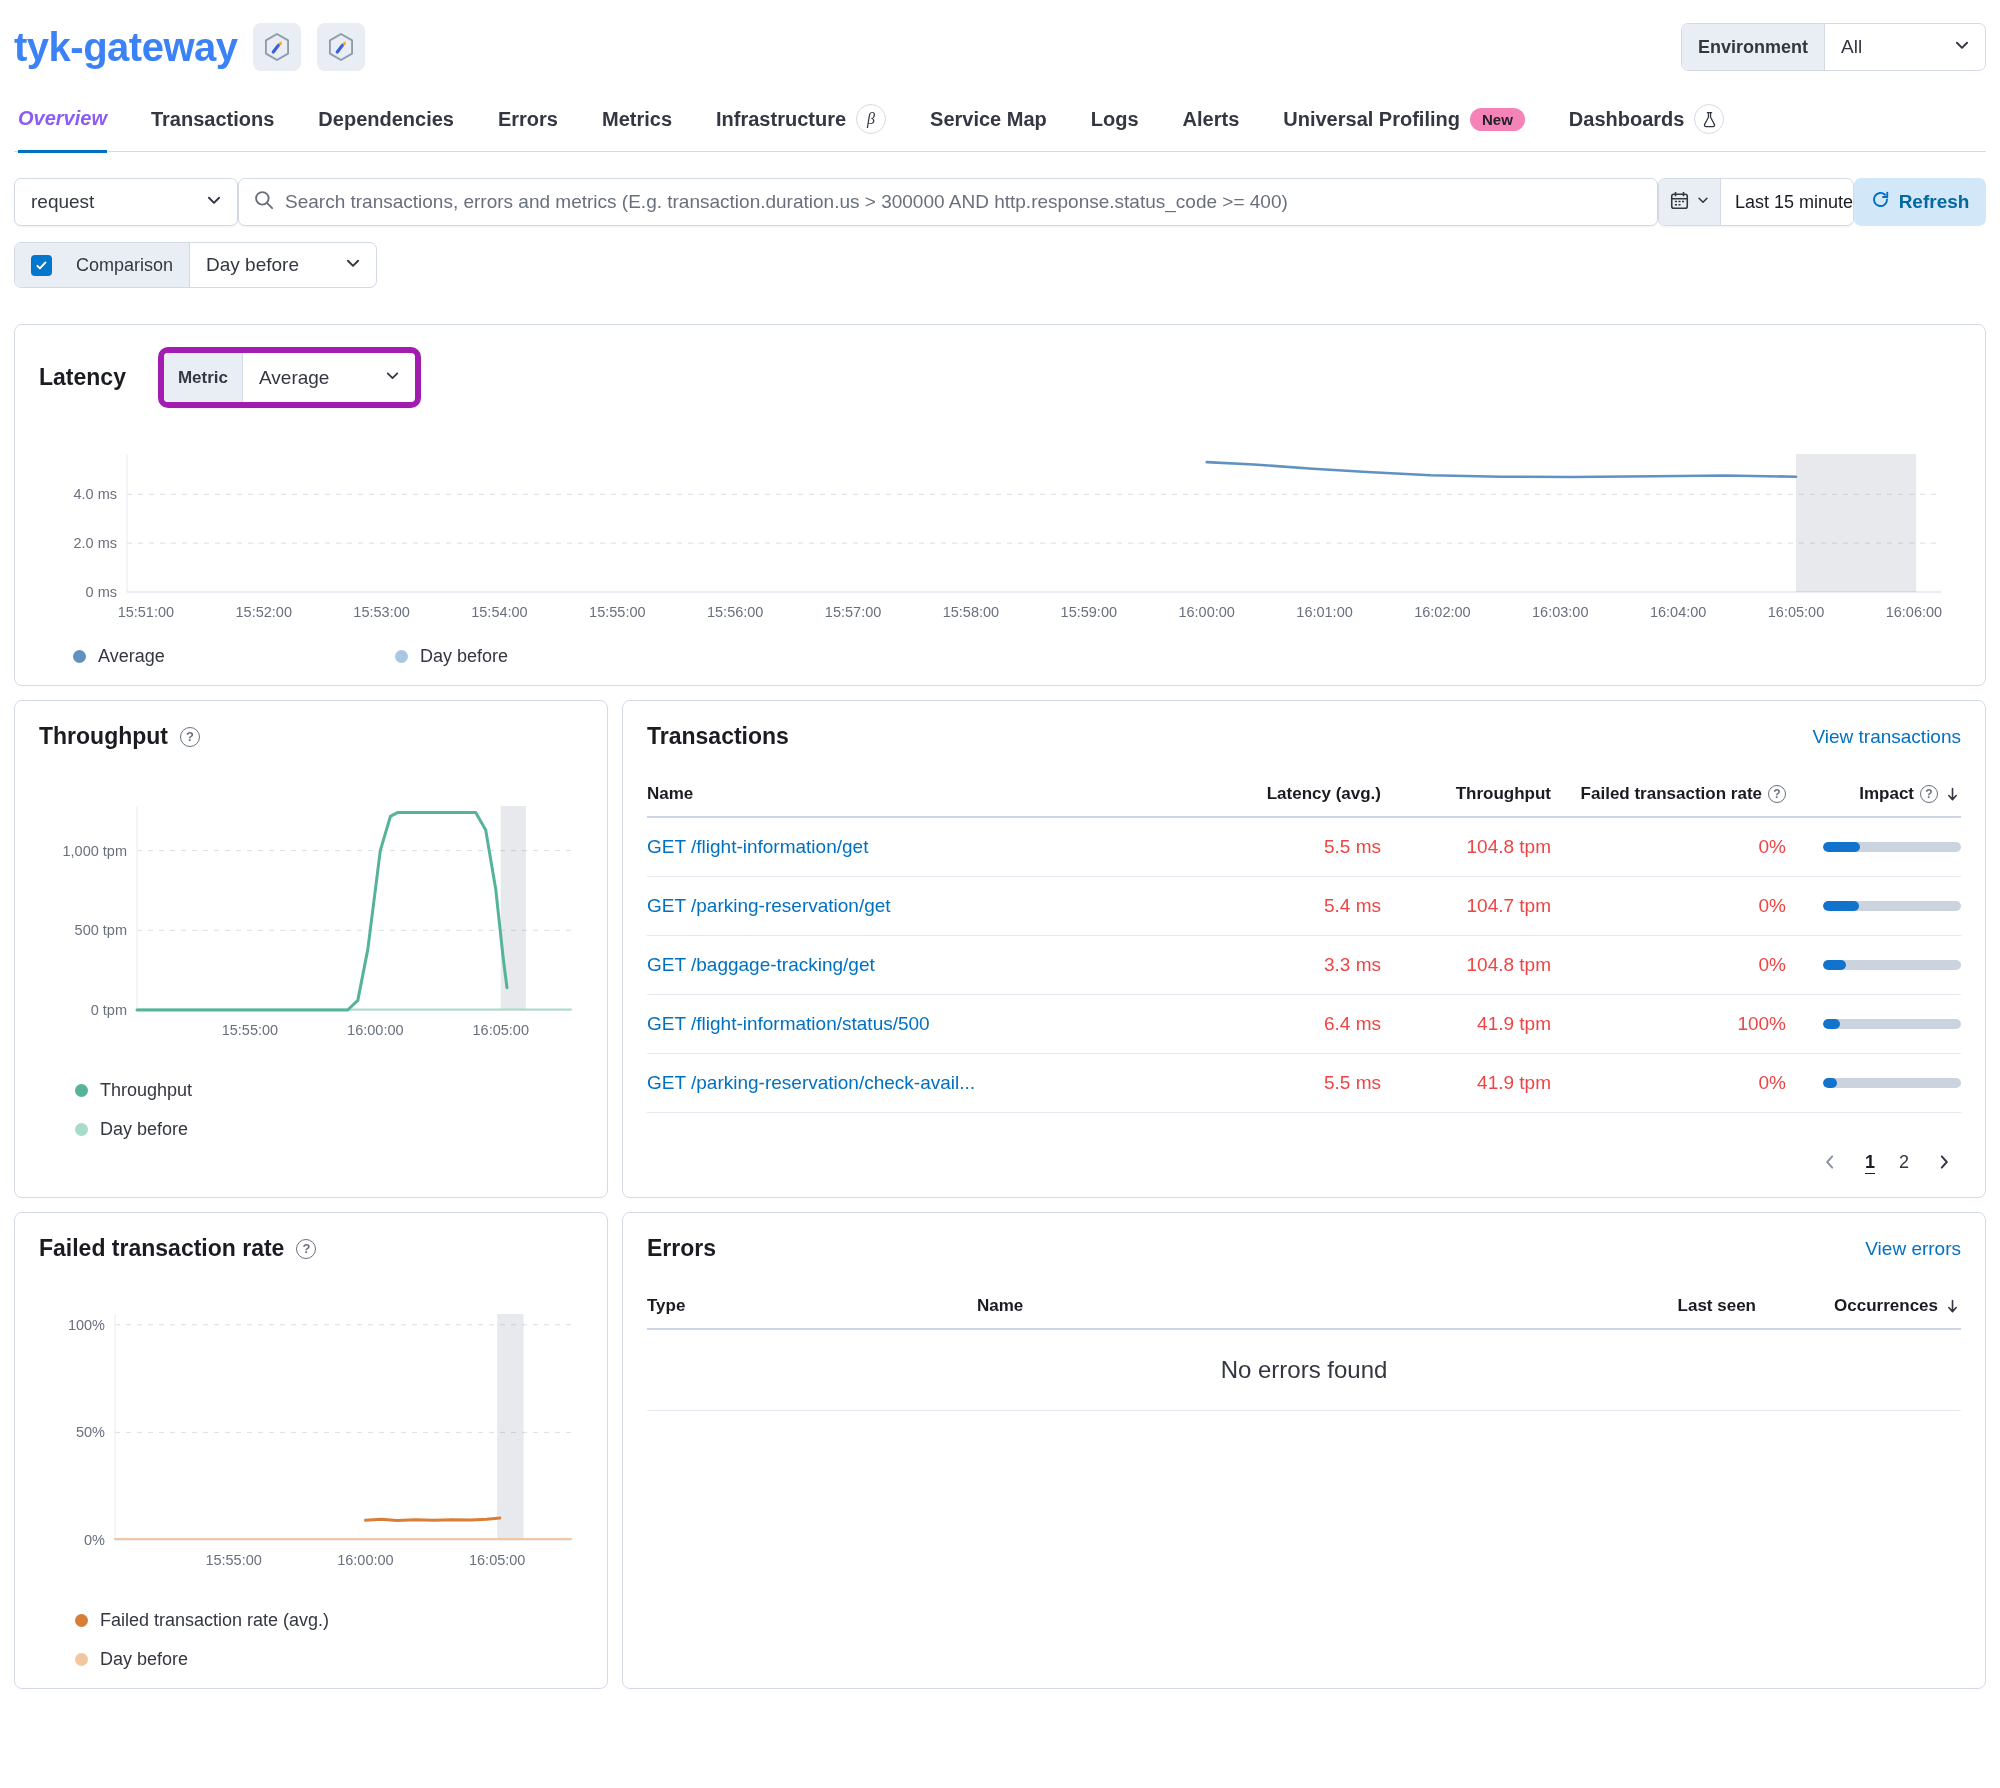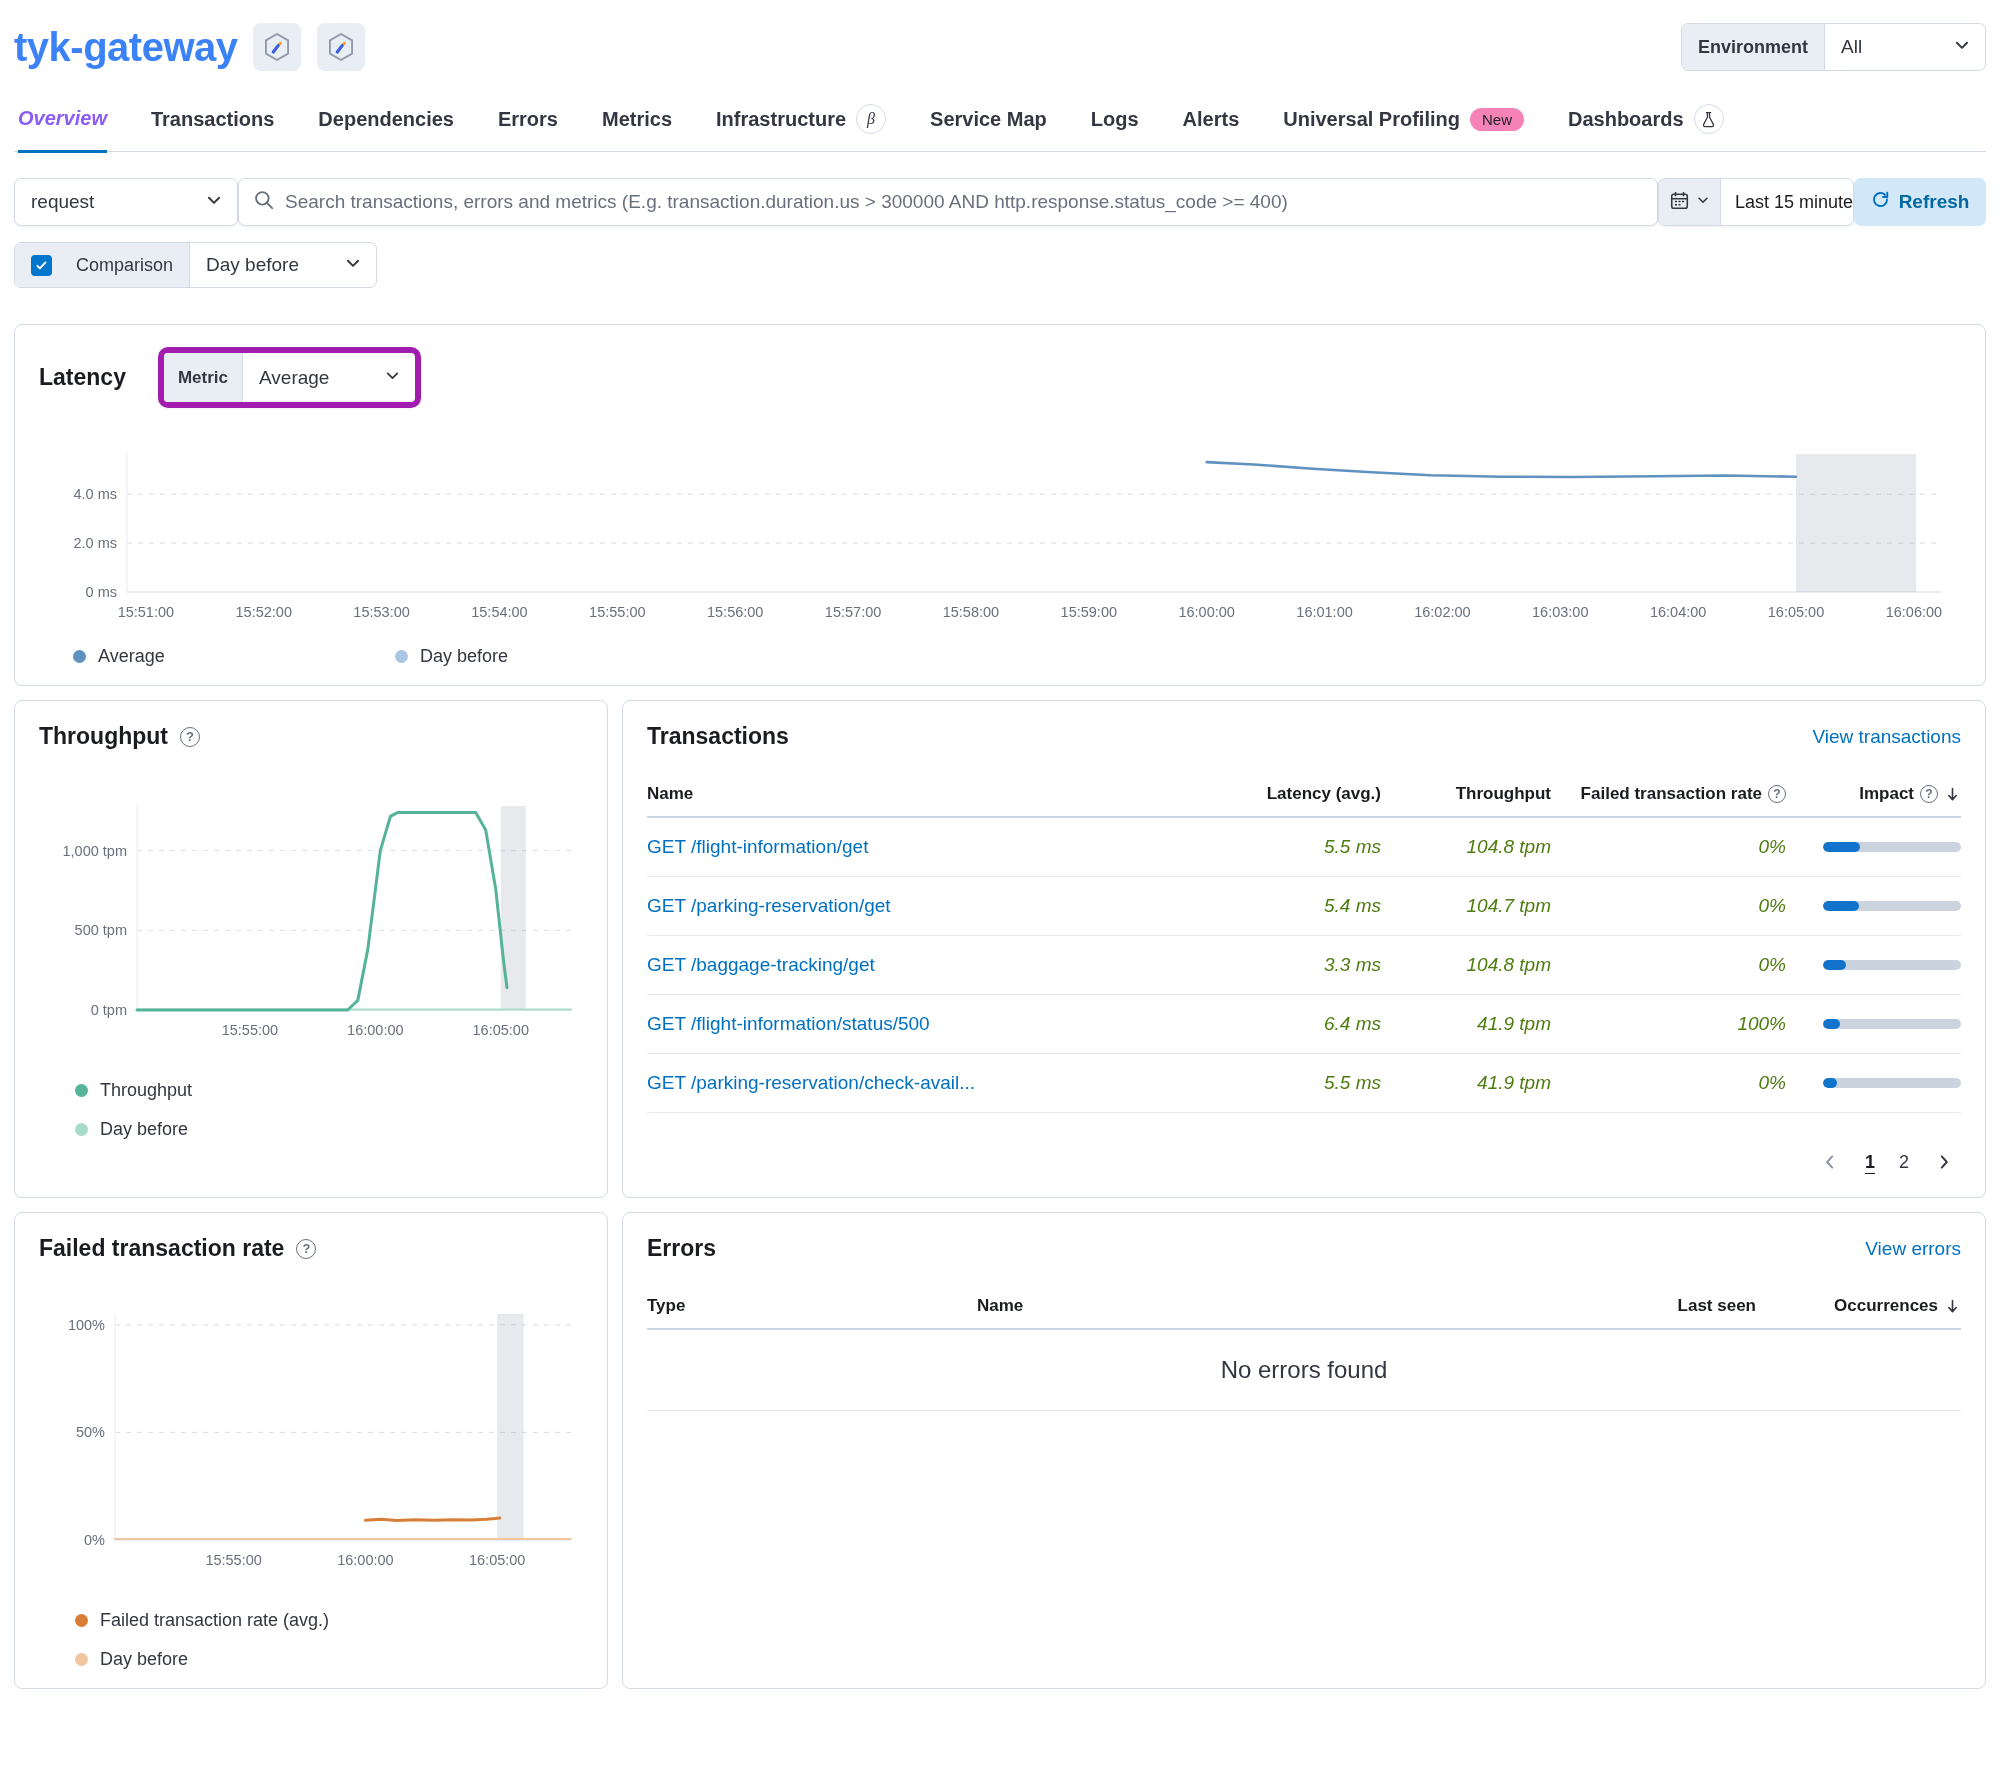--- a/index.html
+++ b/index.html
@@ -17,21 +17,21 @@
   h1.svc-title { font-size:40px; font-weight:700; color:#3b82f6; letter-spacing:-0.5px; }
   .svc-icon { width:48px; height:48px; border-radius:8px; background:#e9edf4; display:flex; align-items:center; justify-content:center; margin-left:4px; }
   .env-group { display:flex; align-items:stretch; border:1px solid #d3dae6; border-radius:7px; height:48px; overflow:hidden; background:#fff; min-width:270px; }
   .env-group .prepend { background:#e9eef5; display:flex; align-items:center; padding:0 16px; font-size:18px; font-weight:600; color:#343741; border-right:1px solid #d3dae6; }
   .env-value { display:flex; align-items:center; gap:10px; padding:0 14px 0 16px; font-size:19px; color:#343741; flex:1; justify-content:space-between; min-width:160px; }
 
   
   nav { display:flex; gap:44px; margin-top:26px; border-bottom:1px solid #d3dae6; padding:0 4px; }
   .tab { display:flex; align-items:center; gap:10px; font-size:20px; font-weight:700; color:#343741; padding-bottom:17px; cursor:pointer; }
   .tab.active { color:#8b5cf6; border-bottom:3px solid #0071c2; margin-bottom:-2px;font-style:italic; }
-  .pill-badge { background:#f583b7; color:#20222a; font-size:15px; font-weight:400; border-radius:14px; padding:3px 12px; }
+  .pill-badge { background:#f583b7; color:#20222a; font-size:15px; font-weight:700; border-radius:14px; padding:3px 12px; }
   .circle-badge { width:30px; height:30px; border:1px solid #d3dae6; border-radius:50%; display:inline-flex; align-items:center; justify-content:center; font-size:16px; color:#343741; font-weight:400; background:#fff; }
   .circle-badge.beta { font-style:italic; font-family:"Liberation Serif", serif; }
 
   
   .filter-row { display:flex; gap:0; margin-top:26px; height:48px; }
   .ctl { border:1px solid #d3dae6; border-radius:7px; background:#fff; box-shadow:0 1px 2px rgba(152,162,179,.15); display:flex; align-items:center; }
   .type-select { width:224px; justify-content:space-between; padding:0 14px 0 16px; font-size:19px; cursor:pointer; }
   .search-box { flex:1; padding:0 14px; gap:10px; }
   .search-box input { border:none; outline:none; flex:1; font-size:19px; font-family:inherit; color:#343741; background:transparent; }
   .search-box input::placeholder { color:#69707d; }
@@ -73,21 +73,21 @@
   .legend-label { font-size:18px; color:#343741; }
 
   
   .tx-table { margin-top:24px; }
   .tx-head, .tx-row { display:grid; grid-template-columns:1fr 150px 170px 235px 175px; align-items:center; }
   .err-head, .err-empty-row { display:grid; grid-template-columns:330px 1fr 250px 205px; align-items:center; }
   .th { font-size:17px; font-weight:700; color:#1a1c21; padding:10px 0 12px; display:flex; align-items:center; gap:6px; }
   .th.right { justify-content:flex-end; }
   .tx-head, .err-head { border-bottom:2px solid #ccd6e4; }
   .tx-row { height:59px; border-bottom:1px solid #e6ebf2; font-size:19px; }
-  .tx-row .cell-right { text-align:right; color:#4d7c0f;font-style:italic; }
+  .tx-row .cell-right { text-align:right; color:#ef4444; }
   .tx-name { color:#0071c2; cursor:pointer; white-space:nowrap; overflow:hidden; text-overflow:ellipsis; padding-right:20px; }
   .impact-cell { display:flex; justify-content:flex-end; }
   .impact-track { width:138px; height:10px; border-radius:5px; background:#cbd3df; overflow:hidden; }
   .impact-fill { height:100%; border-radius:5px; background:#1173cb; }
   .pagination { display:flex; justify-content:flex-end; align-items:center; gap:10px; margin-top:32px; }
   .page-btn { width:34px; height:34px; display:flex; align-items:center; justify-content:center; cursor:pointer; border-radius:6px; }
   .page-num { font-size:18px; color:#343741; padding:4px 8px; cursor:pointer; }
   .page-num.active { font-weight:700; color:#1a1c21; text-decoration:underline; text-underline-offset:5px; }
   .err-empty { text-align:center; font-size:24px; color:#343741; padding:26px 0; border-bottom:1px solid #e6ebf2; }
 

